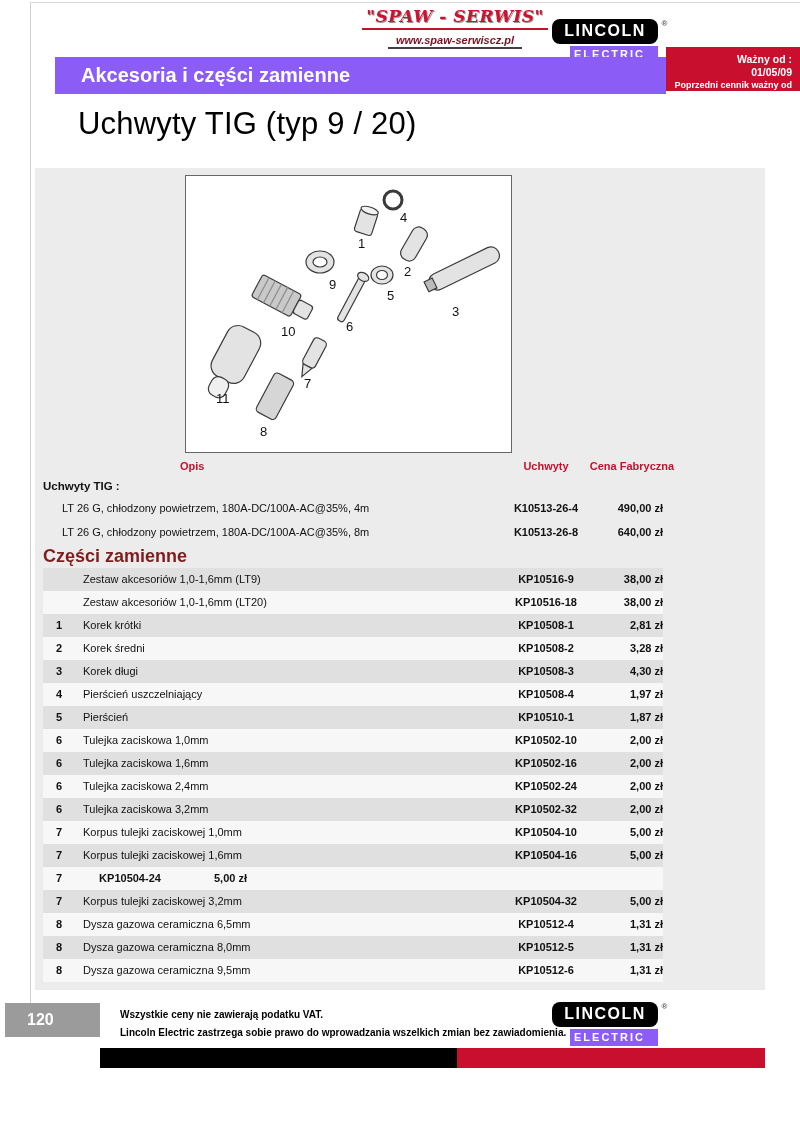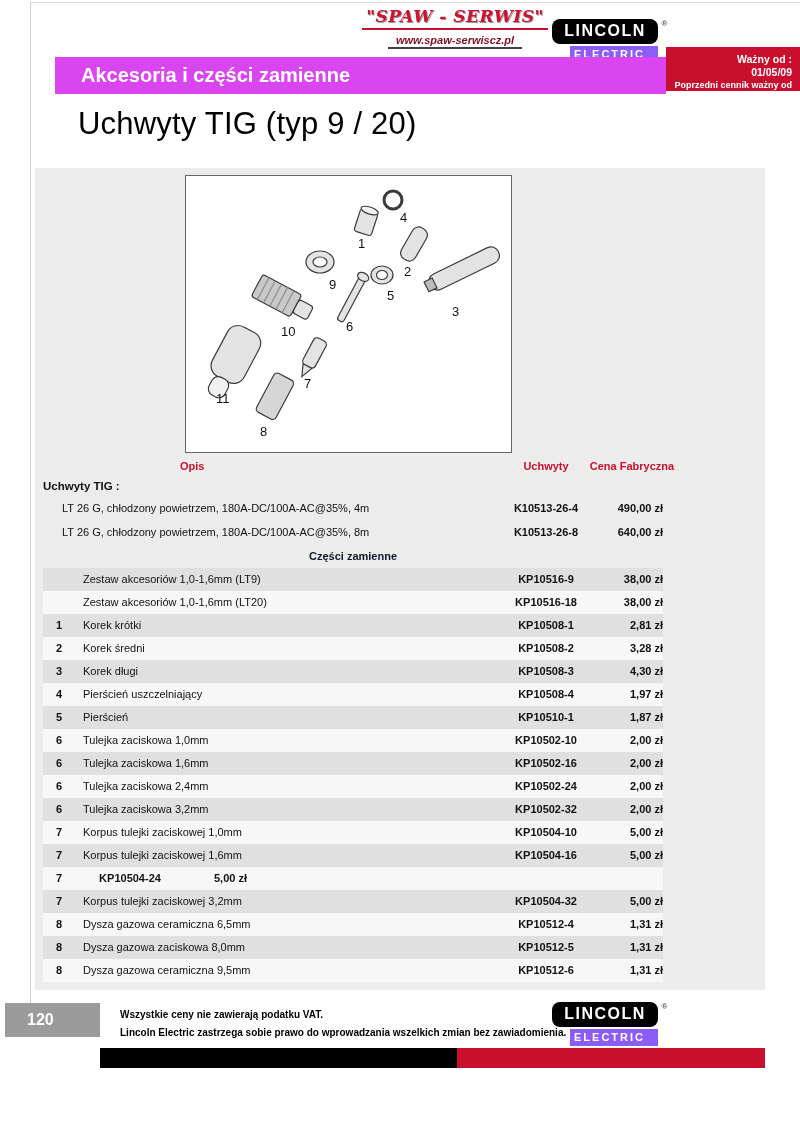--- a/index.html
+++ b/index.html
@@ -29,21 +29,21 @@
   .lincoln-top{left:552px;top:19px}
   .lincoln-bottom{left:552px;top:1002px}
 
   
   .validity{left:666px;top:47px;width:134px;height:44px;background:#c8102e;color:#fff;
     text-align:right;padding:6px 8px 4px;font-weight:bold}
   .validity .v-big{font-size:10.5px;line-height:1.25}
   .validity .v-small{font-size:9px;line-height:1.35}
 
   
-  .band{left:55px;top:57px;width:611px;height:37px;background:#d946ef;color:#fff;
+  .band{left:55px;top:57px;width:611px;height:37px;background:#8b5cf6;color:#fff;
     font-size:20px;font-weight:bold;line-height:37px;padding-left:26px}
 
   
   .page-title{left:78px;top:106px;font-size:31px;color:#000;font-weight:400;letter-spacing:.2px}
 
   
   .panel{left:35px;top:168px;width:730px;height:822px;background:#ececec}
 
   
   .diagram-box{position:absolute;left:150px;top:7px;width:327px;height:278px;background:#fff;border:1px solid #666}
@@ -53,21 +53,21 @@
   .hdr-row{display:flex;height:20px;line-height:20px;color:#c8102e;font-weight:bold}
   .c-nr{width:32px;text-align:center;font-weight:bold}
   .c-opis{flex:1;padding-left:8px}
   .c-idx{width:110px;text-align:center;font-weight:bold}
   .c-cena{width:62px;text-align:right;font-weight:bold;white-space:nowrap}
   .hdr-opis{flex:1;padding-left:105px}
   .hdr-cena{width:62px;display:flex;justify-content:center;white-space:nowrap;font-weight:bold}
   .sec1{height:20px;line-height:20px;font-weight:bold;font-size:11.5px}
   .torch-row{display:flex;height:24px;line-height:24px}
   .torch-opis{flex:1;padding-left:19px}
-  .sec2{height:24px;line-height:24px;text-align:center;color:#0f172a;font-weight:bold;font-size:11px}
+  .sec2{height:24px;line-height:24px;text-align:left;color:#7f1d1d;font-weight:bold;font-size:18px}
   .prow{display:flex;height:23px;line-height:23px}
   .parts-list > .prow:nth-child(odd){background:#e0e0e0}
   .parts-list > .prow:nth-child(even){background:#f7f7f7}
 
   
   .pagenum{left:5px;top:1003px;width:95px;height:34px;background:#9b9b9b;color:#fff;
     font-weight:bold;font-size:16px;line-height:34px;padding-left:22px}
   .fnotes{left:120px;top:1006px;font-size:10px;font-weight:bold;color:#000;line-height:1.75}
   .bottom-band{left:100px;top:1048px;width:665px;height:20px;display:flex}
   .bb-black{width:357px;background:#000}
@@ -282,21 +282,21 @@
         <span class="c-cena">5,00 zł</span>
       </div>
       <div class="prow">
         <span class="c-nr">8</span>
         <span class="c-opis">Dysza gazowa ceramiczna 6,5mm</span>
         <span class="c-idx">KP10512-4</span>
         <span class="c-cena">1,31 zł</span>
       </div>
       <div class="prow">
         <span class="c-nr">8</span>
-        <span class="c-opis">Dysza gazowa zaciskowa 8,0mm</span>
+        <span class="c-opis">Dysza gazowa ceramiczna 8,0mm</span>
         <span class="c-idx">KP10512-5</span>
         <span class="c-cena">1,31 zł</span>
       </div>
       <div class="prow">
         <span class="c-nr">8</span>
         <span class="c-opis">Dysza gazowa ceramiczna 9,5mm</span>
         <span class="c-idx">KP10512-6</span>
         <span class="c-cena">1,31 zł</span>
       </div>
     </div>

